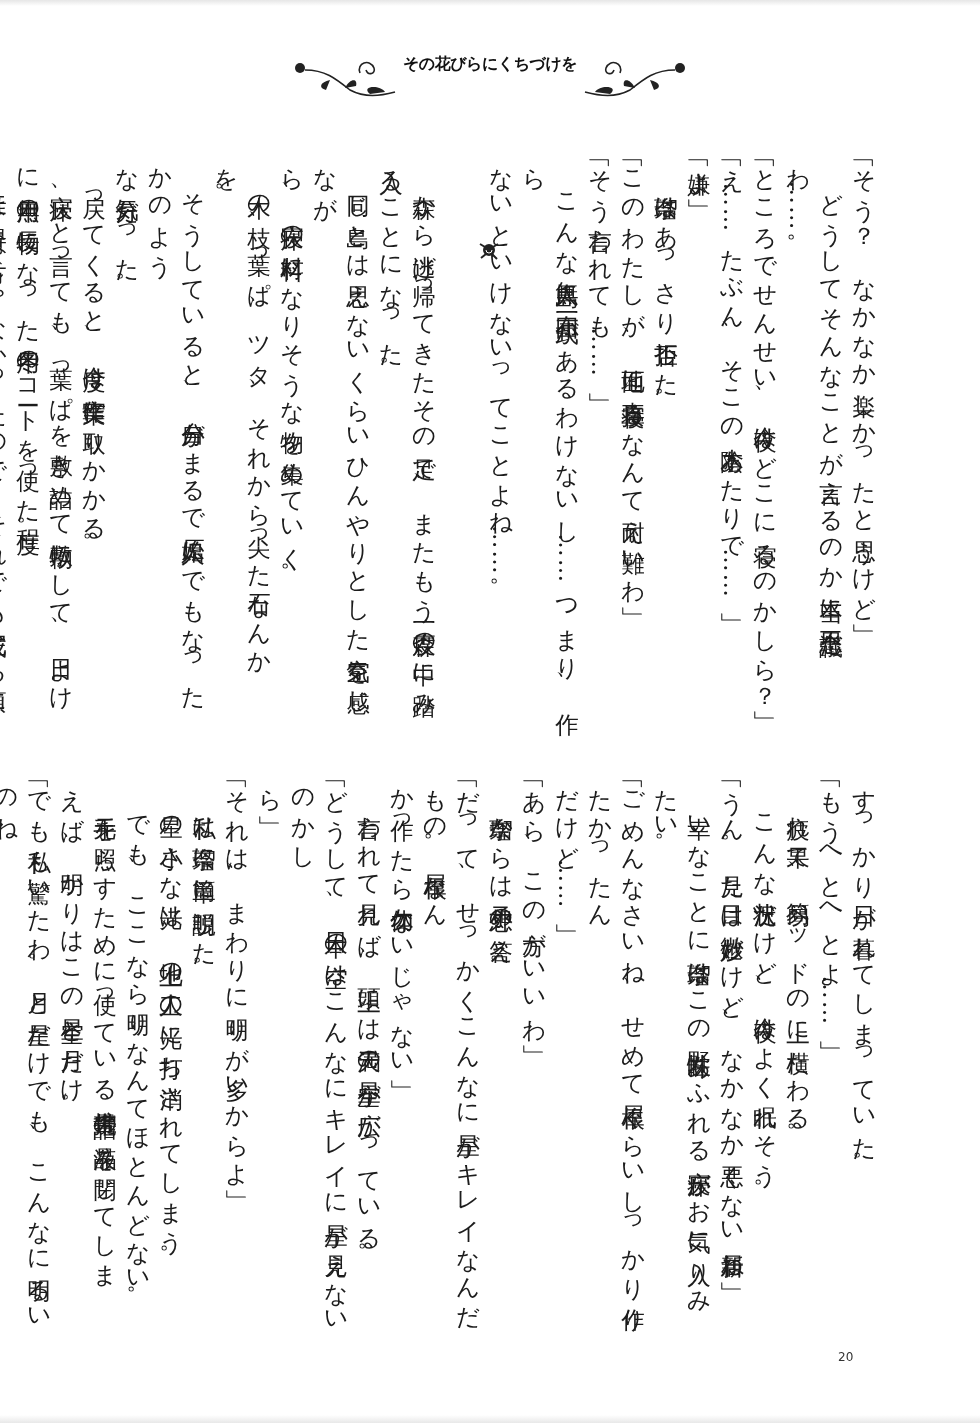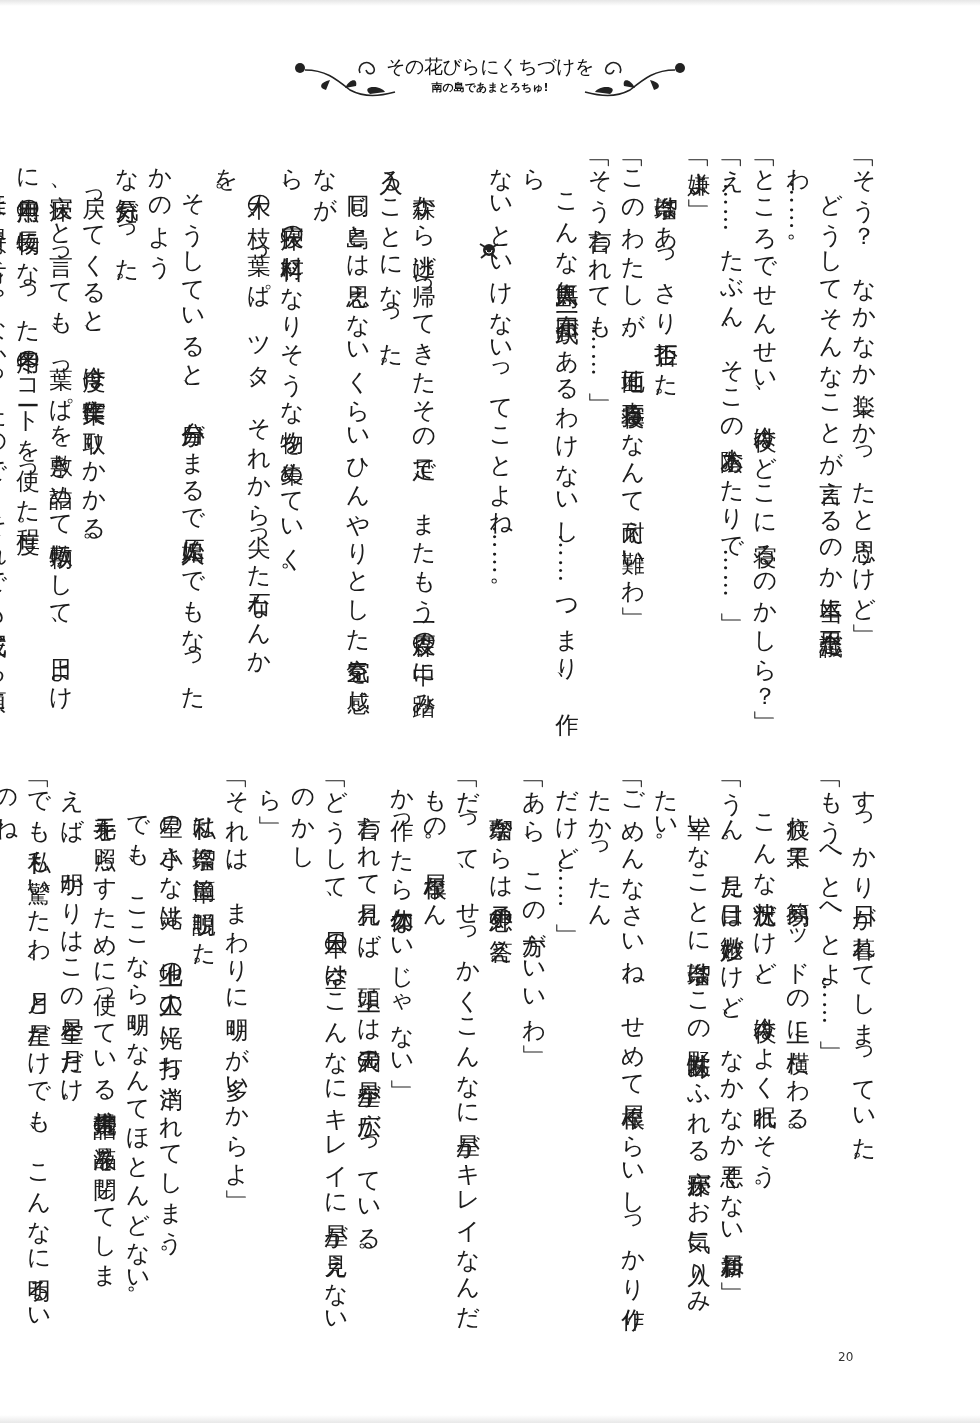--- a/index.html
+++ b/index.html
@@ -16,22 +16,22 @@
     position: absolute; left: 0; bottom: 0; width: 980px; height: 8px;
     background: linear-gradient(#ffffff, #e8e8e8);
   }
   
   .header {
     position: absolute; left: 290px; top: 48px; width: 400px; height: 60px;
   }
   .header svg { position: absolute; left: 0; top: 0; }
   .header-title {
     position: absolute; left: 0; right: 0; top: 6px; text-align: center;
-    font-family: "DejaVu Sans", sans-serif; font-weight: normal;
-    font-size: 19px; letter-spacing: -0.5px; color: #111;
+    font-family: "DejaVu Sans", sans-serif; font-weight: bold;
+    font-size: 16px; letter-spacing: -0.5px; color: #111;
   }
   .header-sub {
     position: absolute; left: 0; right: 0; top: 32px; text-align: center;
     font-family: "DejaVu Sans", sans-serif; font-weight: bold;
     font-size: 11px; color: #111;
   }
   
   .vblock {
     position: absolute;
     writing-mode: vertical-rl;
@@ -69,21 +69,20 @@
     <path d="M70 25 C 66 15, 80 10, 84 20 C 86 26, 78 28, 76 22" stroke="#222" stroke-width="1.6" fill="none"></path>
 
     <circle cx="390" cy="20" r="5" fill="#222"></circle>
     <path d="M385 22 C 365 22, 355 30, 340 42 C 325 50, 310 48, 295 44" stroke="#222" stroke-width="1.6" fill="none"></path>
     <path d="M360 32 C 370 34, 372 40, 364 42 Z" fill="#222"></path>
     <path d="M345 40 C 340 30, 332 30, 334 38 Z" fill="#222"></path>
     <path d="M320 46 C 330 38, 310 36, 305 44 Z" fill="#222"></path>
     <path d="M330 25 C 334 15, 320 10, 316 20 C 314 26, 322 28, 324 22" stroke="#222" stroke-width="1.6" fill="none"></path>
   </svg>
   <div class="header-title">その花びらにくちづけを</div>
-  <div class="header-sub">南の島であまとろちゅ!</div>
 </div>
 
 <div class="vblock upper upper-right">
   <p>「そう？　なかなか楽しかったと思うけど」</p>
   <p>　どうしてそんなことが言えるのか本当に不思議だわ……。</p>
   <p>「ところでせんせい、今夜はどこに寝るのかしら？」</p>
   <p>「え……たぶん、そこの木陰あたりで……」</p>
   <p>「嫌よ」</p>
   <p>　瑠奈はあっさり拒否した。</p>
   <p>「このわたしが、地面に直接寝るなんて耐え難いわ」</p>

